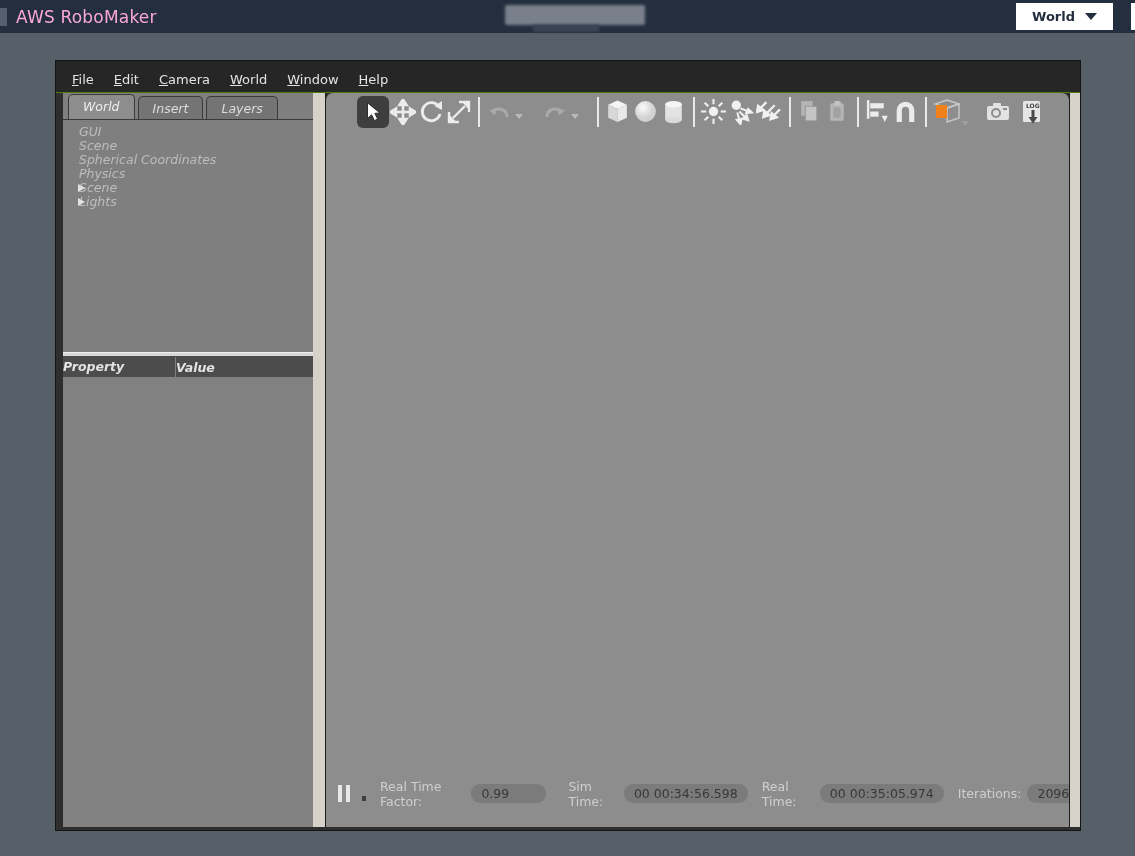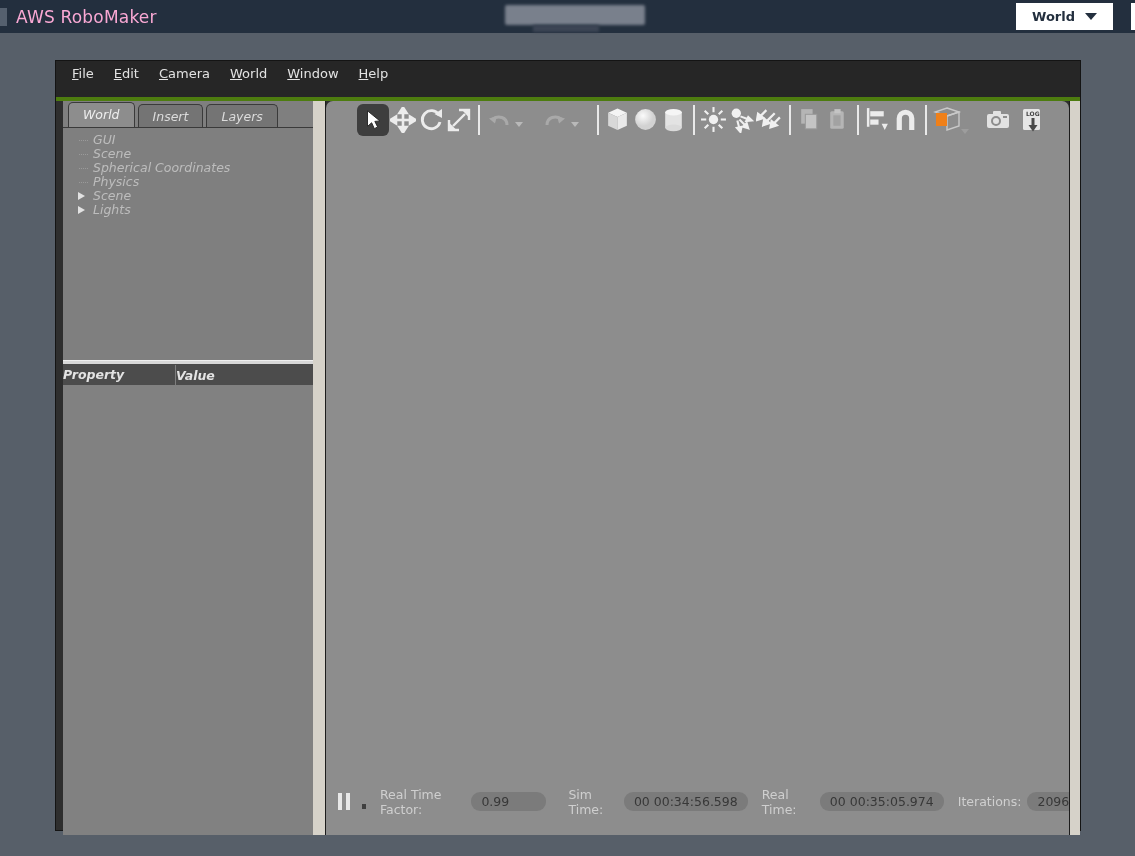--- a/index.html
+++ b/index.html
@@ -14,35 +14,35 @@
   .redacted-a { width:140px; height:20px; background:#79808c; border-radius:2px; filter:blur(1.5px); }
   .redacted-b { width:66px; height:7px; background:#3c4554; margin-left:28px; filter:blur(1.5px); }
   .action-btn { position:absolute; right:22px; top:3px; height:27px; background:#ffffff; color:#232f3e;
     font-weight:bold; font-size:13px; display:flex; align-items:center; gap:10px; padding:0 16px; cursor:pointer; }
   .caret-down { width:0; height:0; border-left:6px solid transparent; border-right:6px solid transparent; border-top:7px solid #232f3e; }
   .action-sliver { position:absolute; right:0; top:3px; width:4px; height:27px; background:#ffffff; }
 
   
   .gz-window { position:absolute; left:55px; top:60px; width:1026px; height:771px;
     background:#2e2e2e; border:1px solid #141414; }
-  .menubar { height:40px; background:#262626; border-bottom:4px solid #4d7c0f; display:flex; align-items:flex-start; }
+  .menubar { height:32px; background:#262626; border-bottom:1px solid #4d7c0f; display:flex; align-items:flex-end; }
   .menu-item { color:#e2e2e2; font-size:13px; padding:5px 10px; cursor:pointer; display:inline-block; }
   .menu-item::first-letter { text-decoration:underline; }
   .menu-item:first-child { margin-left:6px; }
 
   .gz-content { display:flex; height:742px; padding-bottom:8px; }
 
   
   .left-panel { width:250px; margin-left:7px; background:#7f7f7f; display:flex; flex-direction:column;font-style:italic; }
   .tabs { height:27px; display:flex; align-items:flex-end; background:#7f7f7f; padding-left:5px; border-bottom:1px solid #3a3a3a; }
   .tab { font-size:12.5px; color:#dcdcdc; background:#747474; border:1px solid #3a3a3a; border-bottom:none;
     border-radius:5px 5px 0 0; padding:4px 14px 3px 14px; margin-right:3px; cursor:pointer; }
   .tab.active { background:#8d8d8d; color:#efefef; padding-bottom:5px; }
   .tree { height:232px; padding-top:5px; overflow:hidden; }
-  .tree-item { font-size:12.5px; color:#bdbdbd; height:14px; line-height:14px; padding-left:30px; position:relative; cursor:pointer; white-space:nowrap; }
+  .tree-item { font-size:12.5px; color:#bdbdbd; height:14px; line-height:14px; padding-left:16px; position:relative; cursor:pointer; white-space:nowrap; }
   .tree-item .stub { position:absolute; left:16px; top:7px; width:9px; border-top:1px dotted #9a9a9a; }
   .tree-arrow { position:absolute; left:15px; top:2.5px; width:0; height:0;
     border-top:4.5px solid transparent; border-bottom:4.5px solid transparent; border-left:7px solid #e2e2e2; }
   .panel-splitter { height:5px; background:#d8d8d8; border-top:1px solid #efefef; border-bottom:1px solid #4a4a4a; cursor:row-resize; }
   .prop-header { height:20px; background:#4c4c4c; display:flex; align-items:center; }
   .prop-col { color:#e3e3e3; font-weight:bold; font-size:12.5px; padding-left:0; }
   .prop-col.c1 { width:113px; border-right:1px solid #7f7f7f; height:100%; line-height:20px; }
   .prop-body { flex:1; background:#818181; }
 
   .v-splitter { width:13px; background:#d6d2c9; border-right:1px solid #1c1c1c; cursor:col-resize; }

